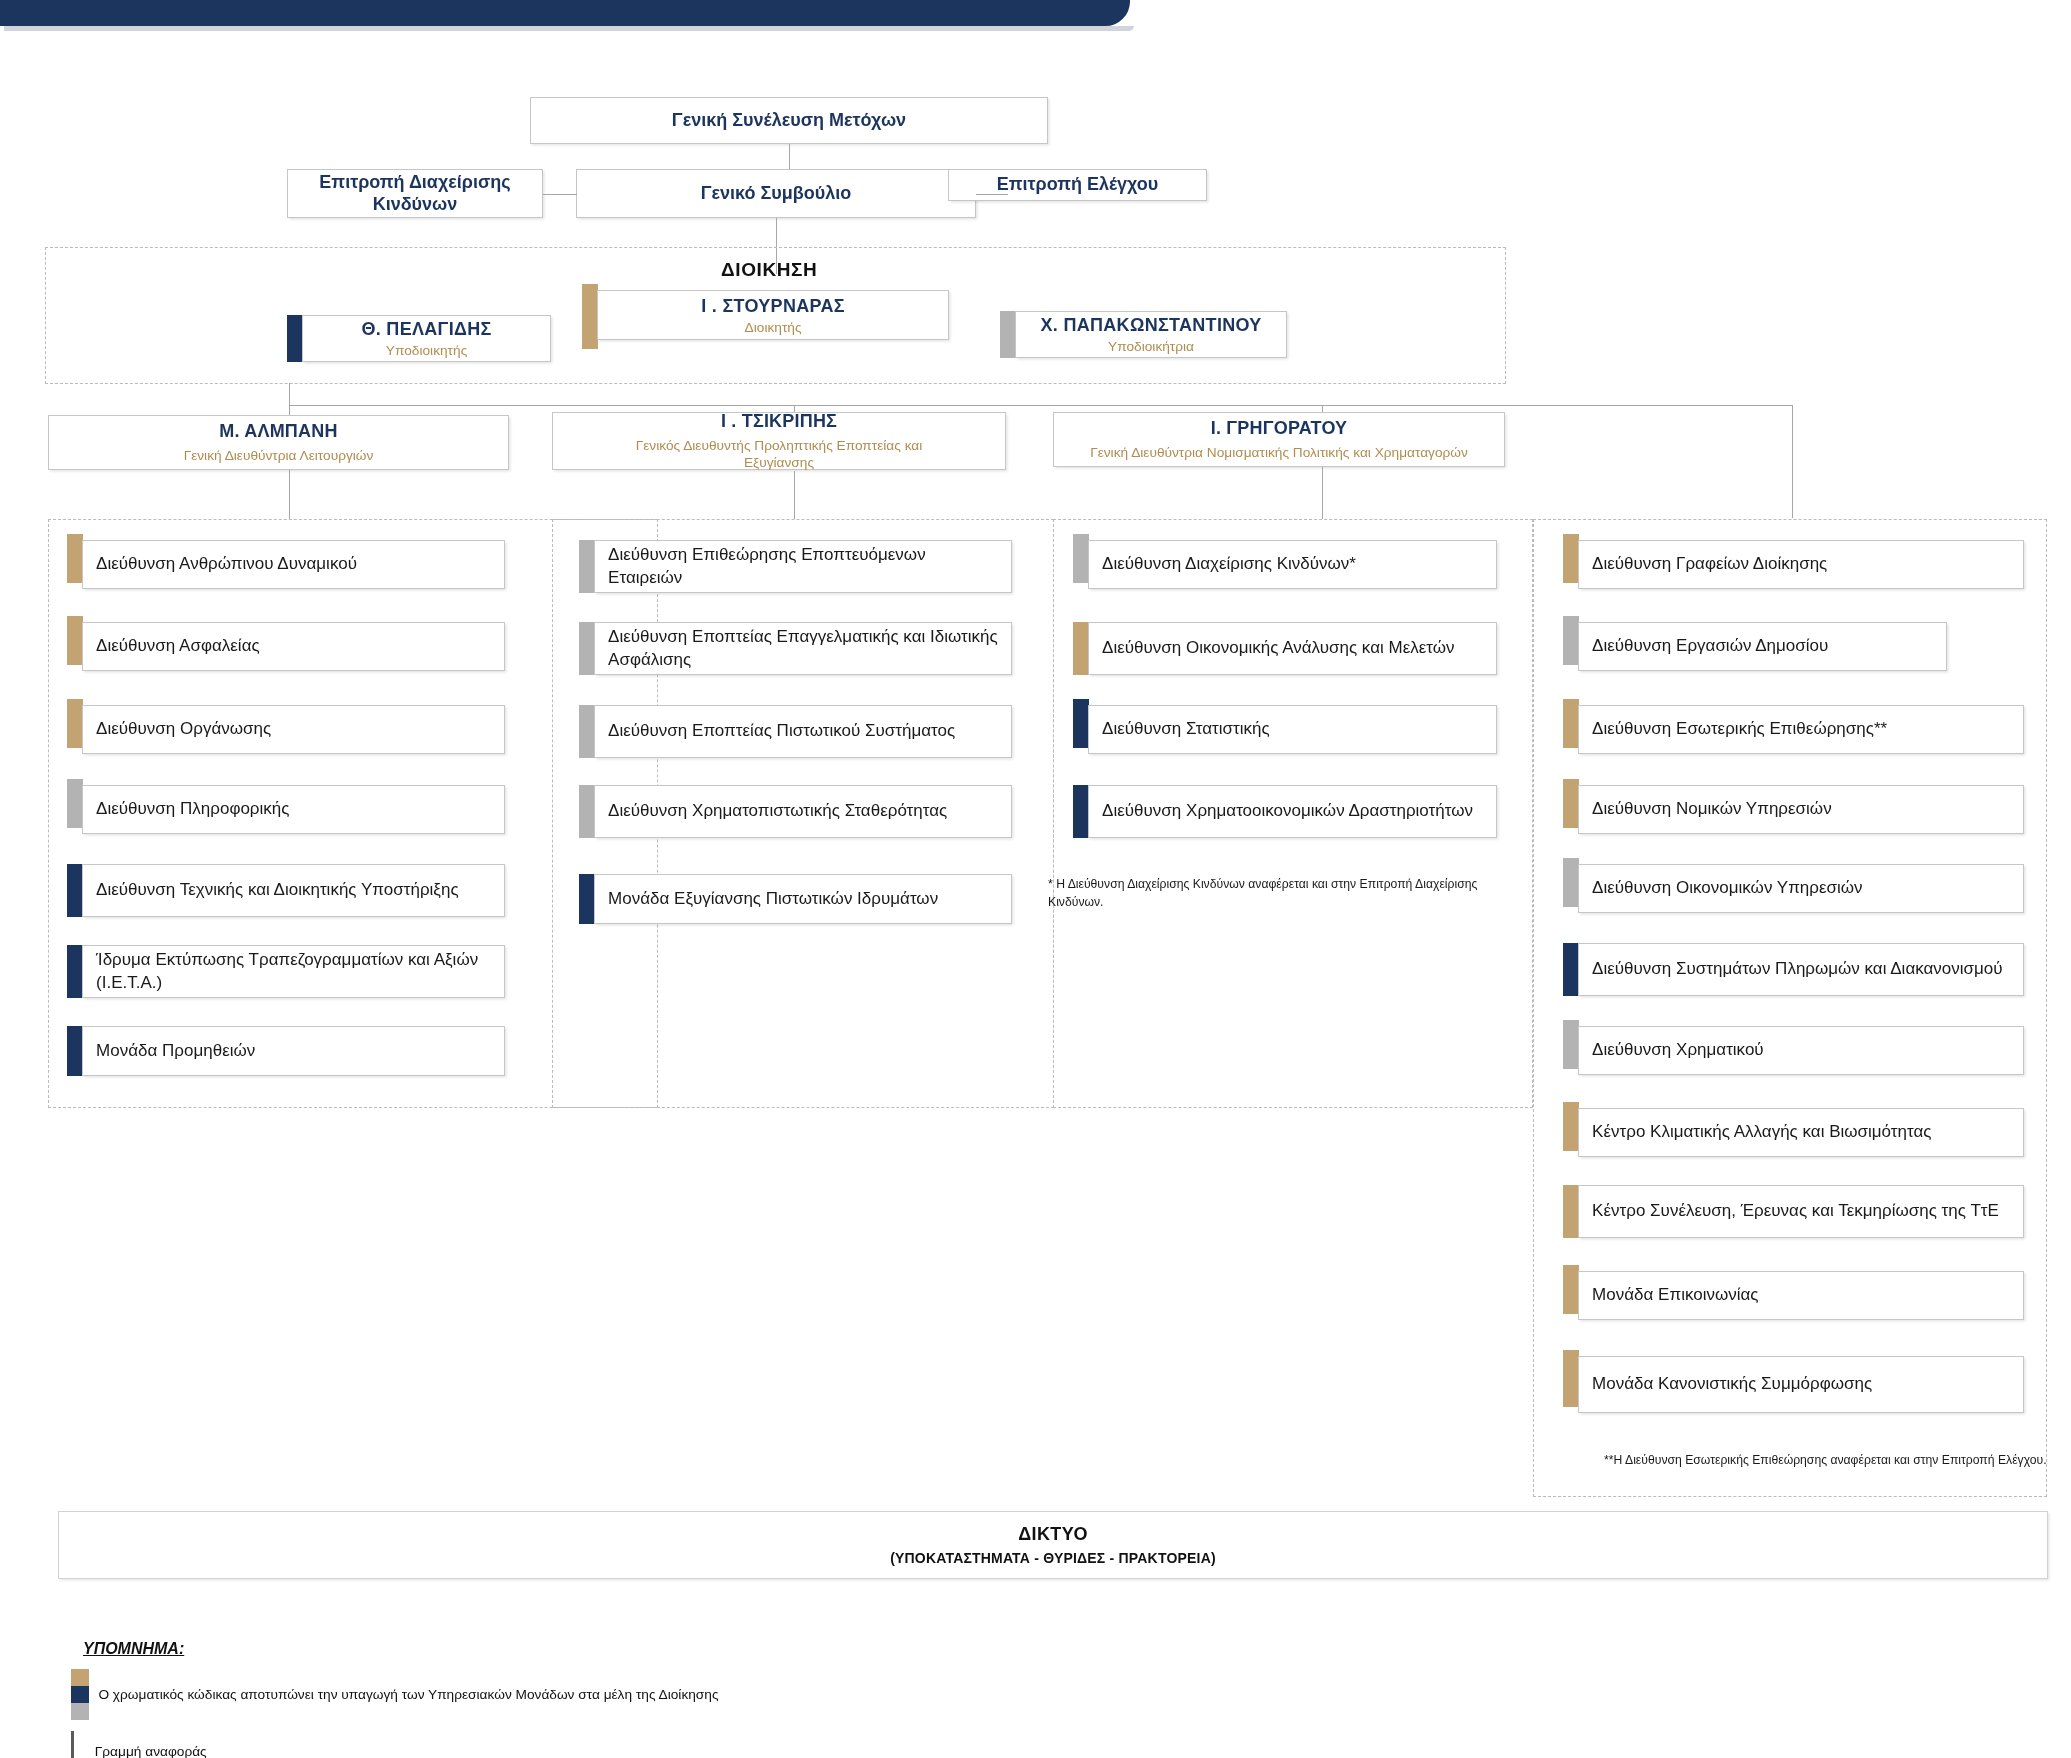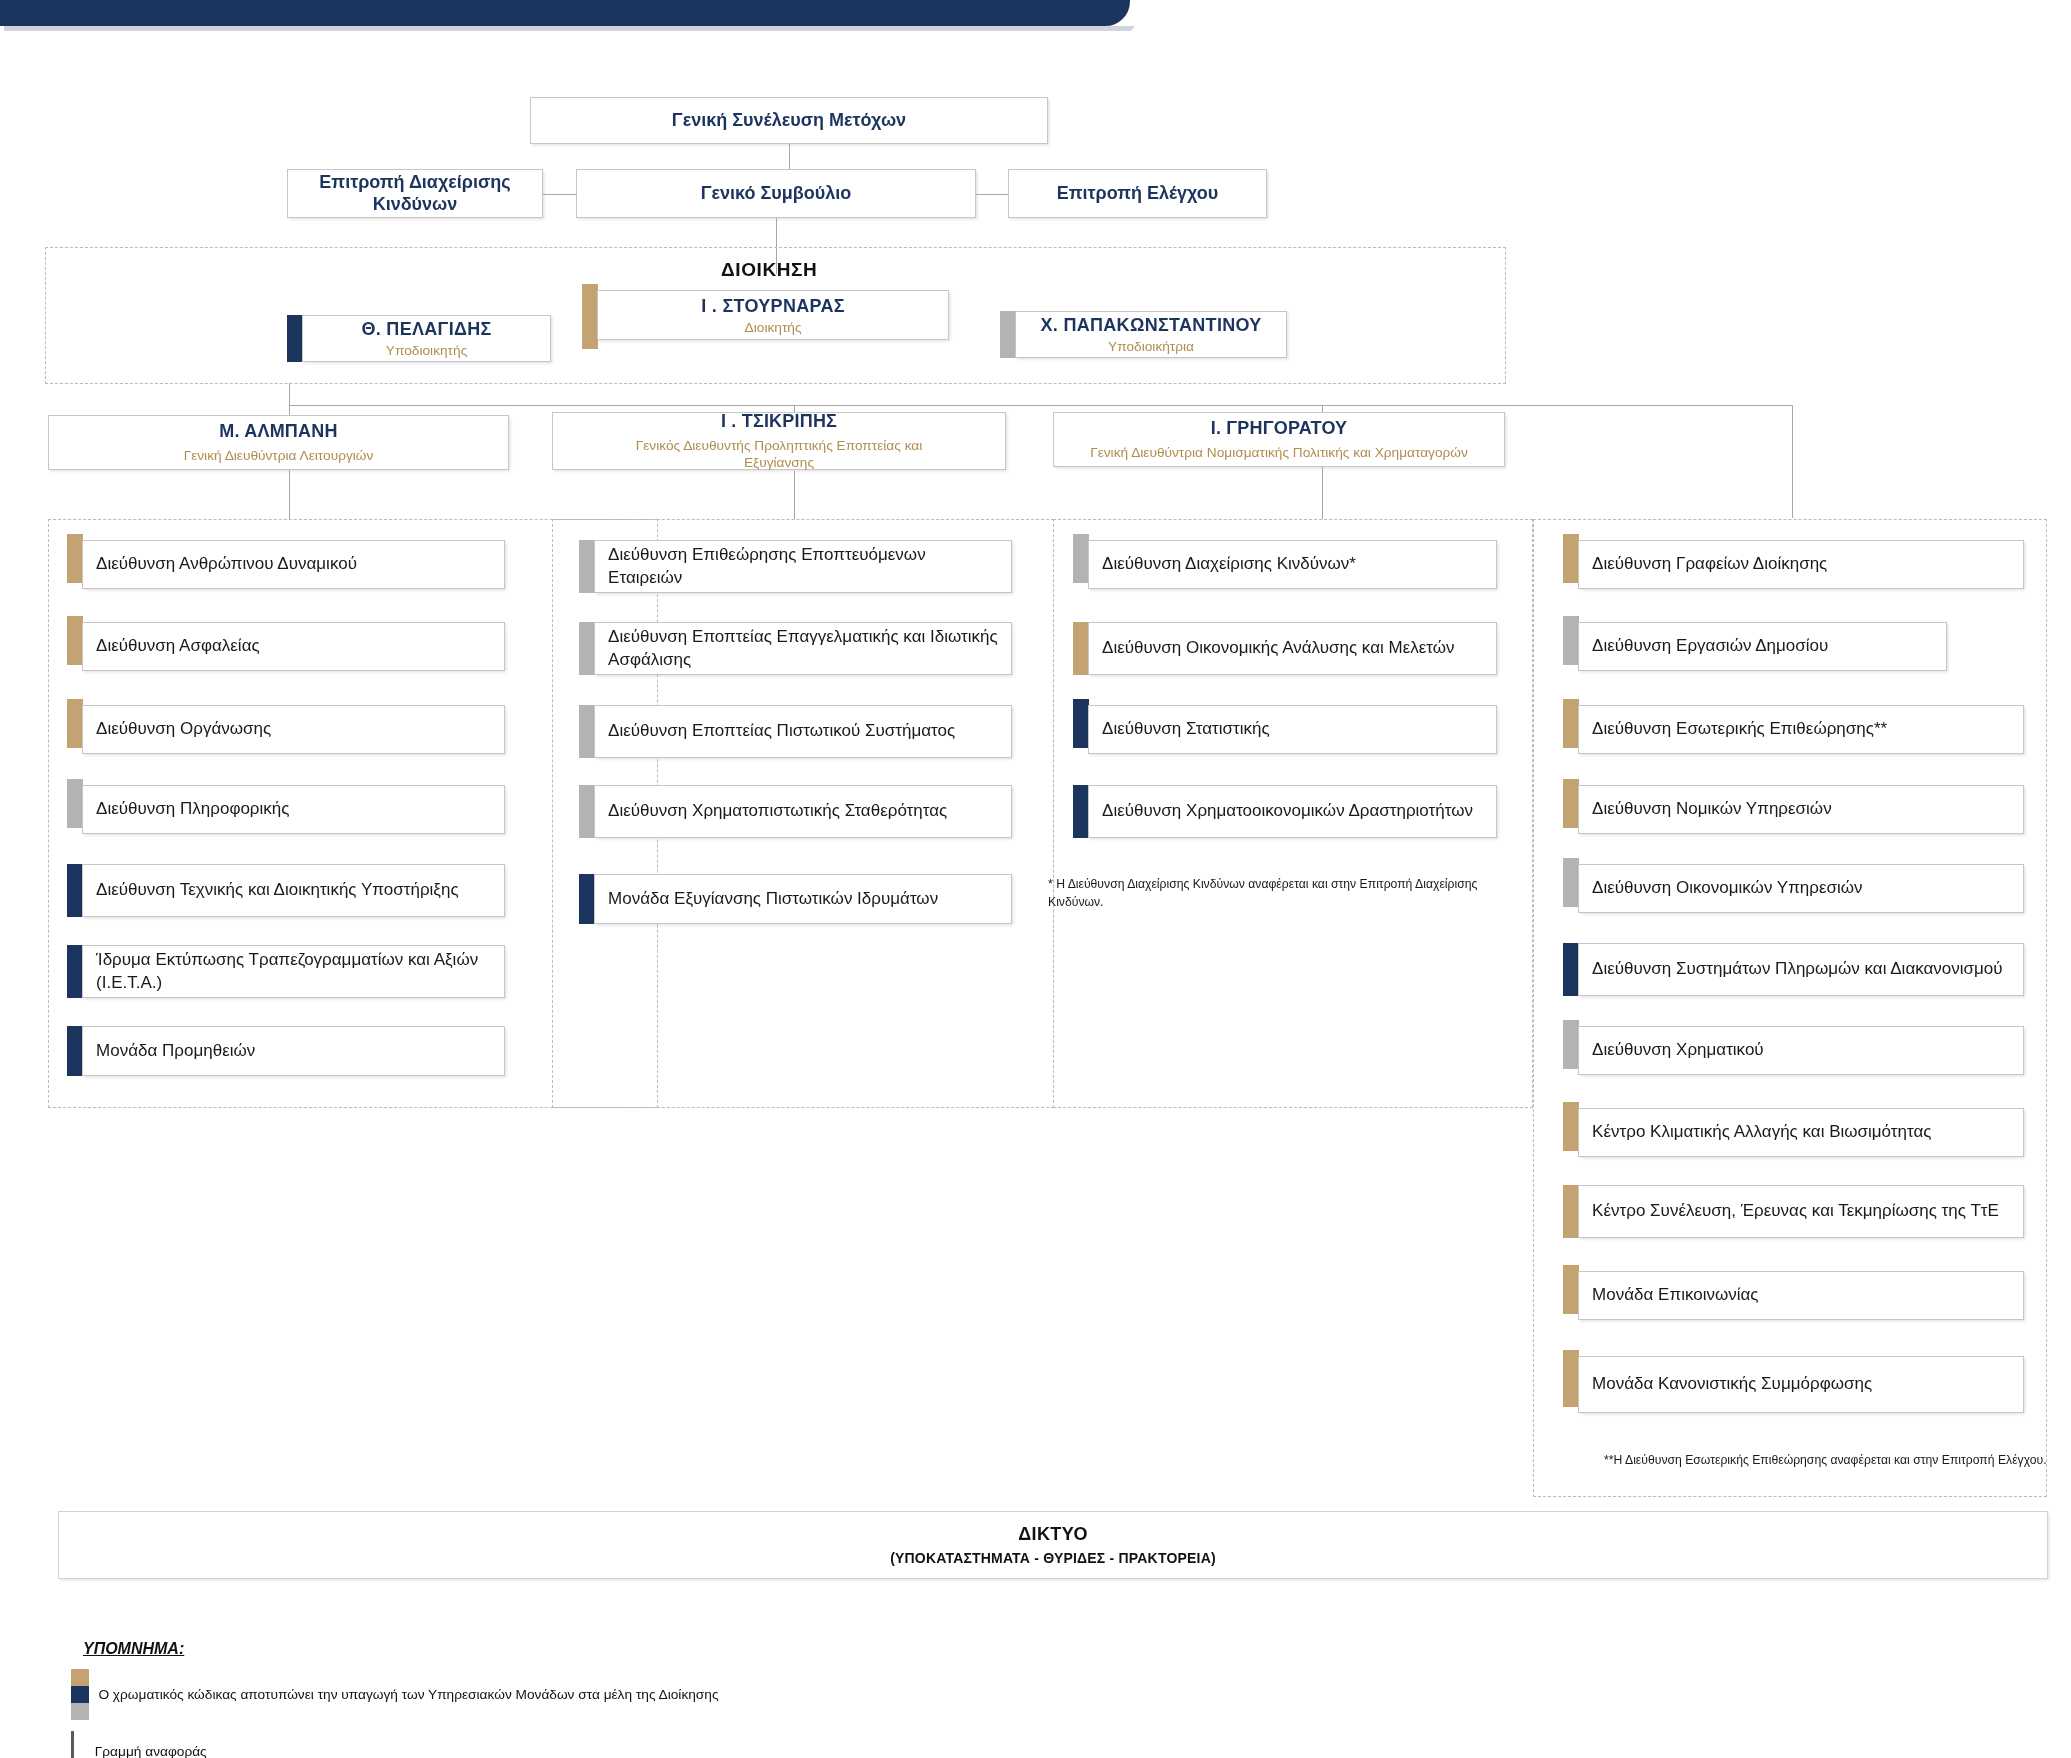--- a/index.html
+++ b/index.html
@@ -177,21 +177,21 @@
 <div class="ln v" style="left:789px; top:144px; height:29px;"></div>
 
 <div class="box plainbox" style="left:287px; top:169px; width:256px; height:49px;">
   <div class="lbl">Επιτροπή Διαχείρισης Κινδύνων</div>
 </div>
 
 <div class="box plainbox" style="left:576px; top:169px; width:400px; height:49px;">
   <div class="lbl">Γενικό Συμβούλιο</div>
 </div>
 
-<div class="box plainbox" style="left:1008px; top:169px; width:259px; height:49px;">
+<div class="box plainbox" style="left:948px; top:169px; width:259px; height:32px;">
   <div class="lbl">Επιτροπή Ελέγχου</div>
 </div>
 
 <div class="ln h" style="left:543px; top:194px; width:34px;"></div>
 <div class="ln h" style="left:976px; top:194px; width:32px;"></div>
 
 <div class="ln v" style="left:776px; top:218px; height:56px;"></div>
 
 <div class="dashgroup" style="left:45px; top:247px; width:1461px; height:137px;"></div>
 

